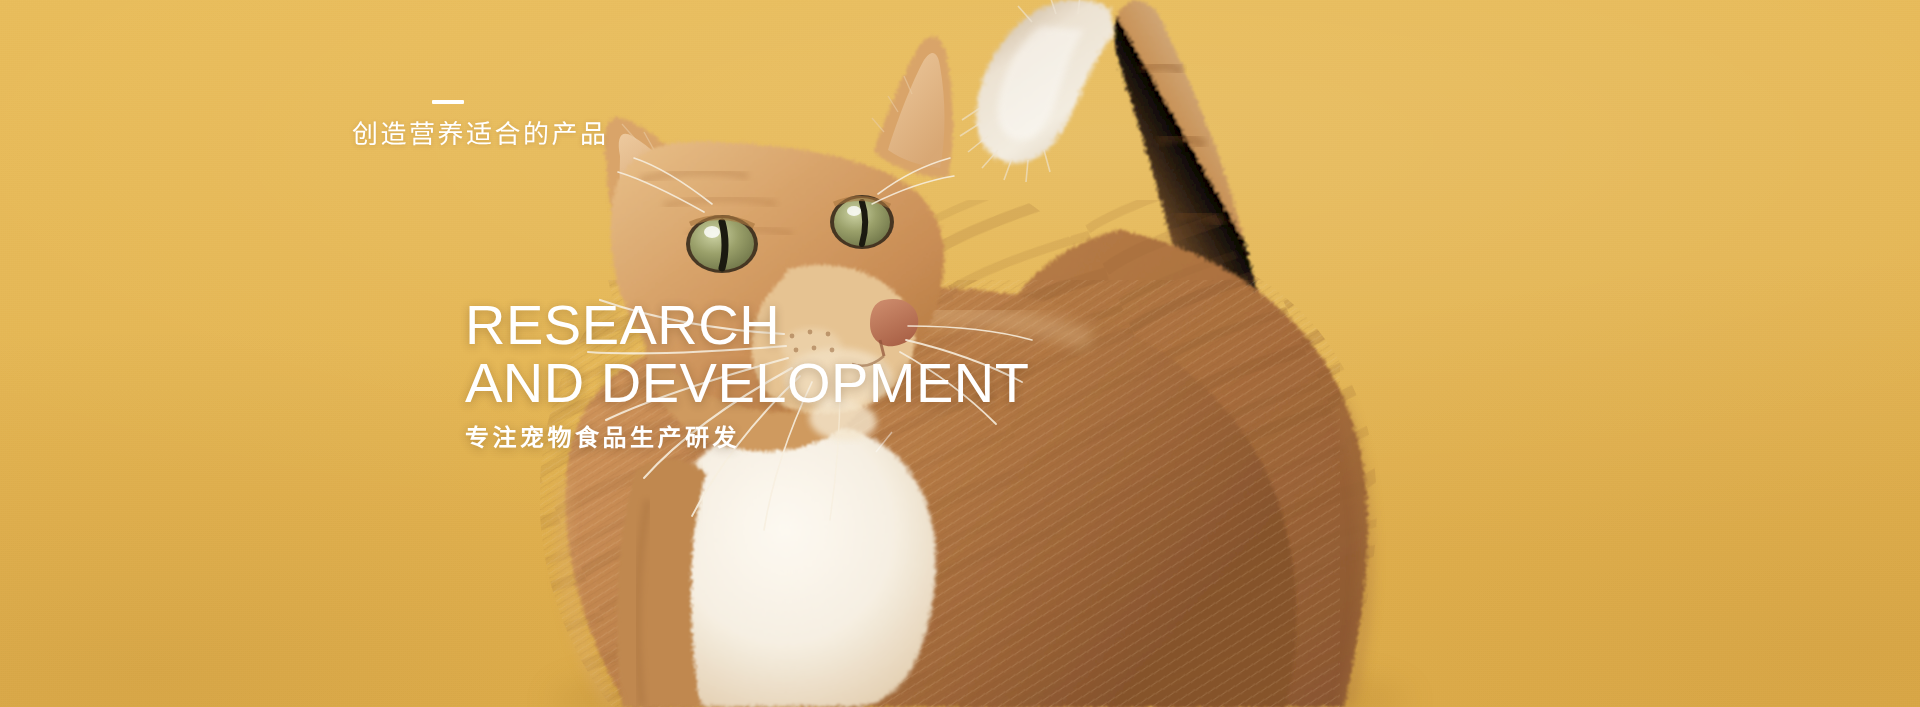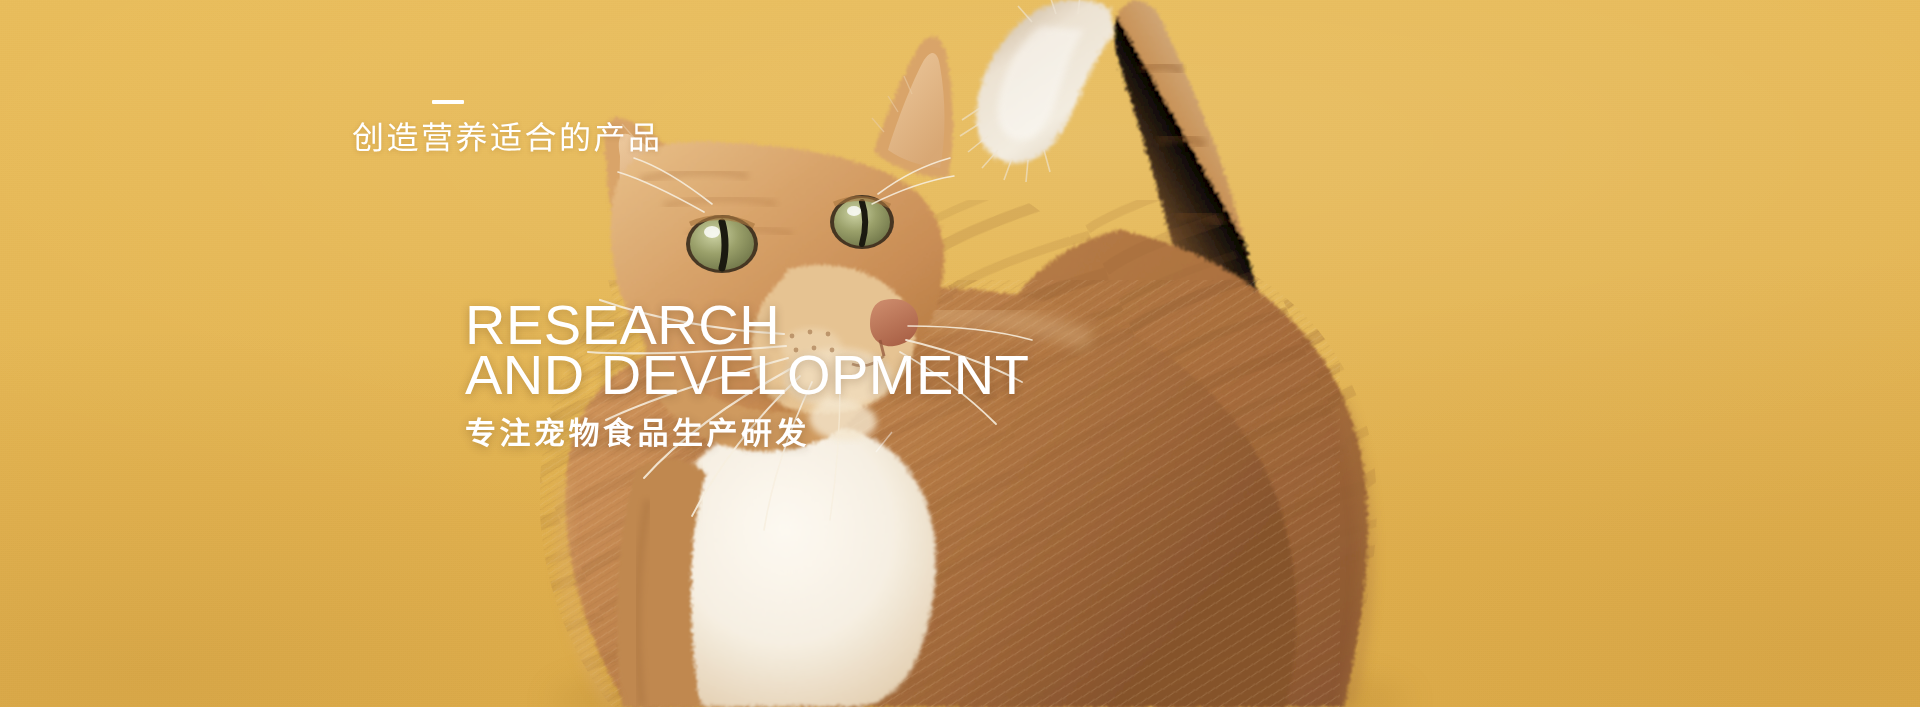--- a/index.html
+++ b/index.html
@@ -59,21 +59,21 @@
     color: #ffffff;
   }
   .eyebrow-rule {
     width: 32px;
     height: 4px;
     background: #ffffff;
     margin: 0 0 14px 80px;
     border-radius: 1px;
   }
   .eyebrow-text {
-    font-size: 32px;
+    font-size: 26px;
     line-height: 1.25;
     letter-spacing: 2.5px;
     font-weight: 400;
     color: #ffffff;
     white-space: nowrap;
     text-shadow: 0 1px 5px rgba(120,70,10,.22);
   }
 
   .headline {
     position: absolute;
@@ -84,24 +84,24 @@
     color: #ffffff;
   }
   .headline-en {
     font-size: 56px;
     line-height: 50px;
     font-weight: 400;
     letter-spacing: 0.5px;
     white-space: nowrap;
     text-shadow: 0 2px 10px rgba(70,35,5,.30);
   }
-  .headline-en.line2 { margin-top: 0; }
+  .headline-en.line2 { margin-top: 8px; }
   .headline-cn {
     margin-top: 17px;
-    font-size: 31px;
+    font-size: 24px;
     line-height: 1.1;
     font-weight: 700;
     letter-spacing: 3.5px;
     white-space: nowrap;
     text-shadow: 0 2px 10px rgba(70,35,5,.30);
   }
 </style>
 </head>
 <body>
 

